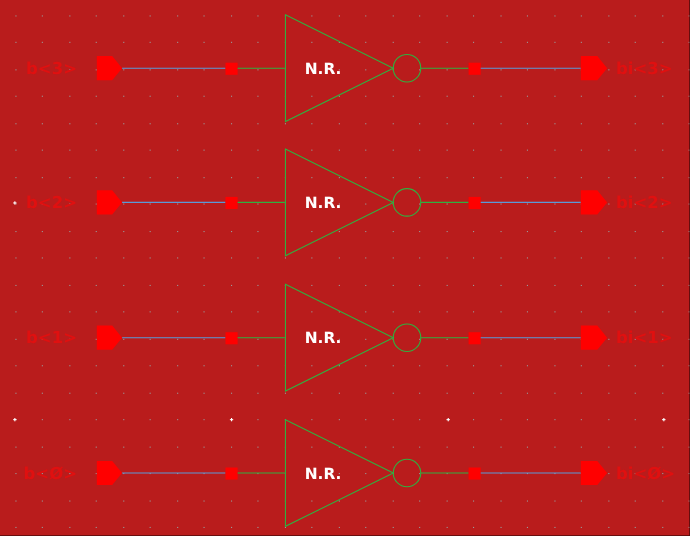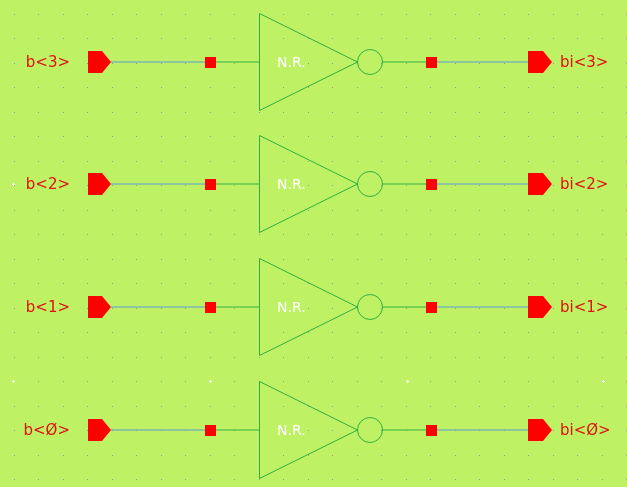--- a/index.html
+++ b/index.html
@@ -1,16 +1,16 @@
 <!DOCTYPE html>
 <html><head>
 <meta charset="utf-8">
 <style>
   html, body { margin: 0; padding: 0; background: #000; }
-  #canvas { position: relative; width: 627px; height: 487px; background: #bef264; overflow: hidden; }
+  #canvas { position: relative; width: 627px; height: 487px; background: #b91c1c; overflow: hidden; font-weight: bold; }
   svg { position: absolute; left: 0; top: 0; }
   .lbl { font-family: "DejaVu Sans", sans-serif; font-size: 15px; fill: #e01010; }
   .gate-lbl { font-family: "DejaVu Sans", sans-serif; font-size: 14px; fill: #ffffff; }
 </style>
 </head>
 <body>
 
 <div id="canvas">
   <svg id="sch" width="627" height="487" xmlns="http://www.w3.org/2000/svg">
     <g id="grid">

